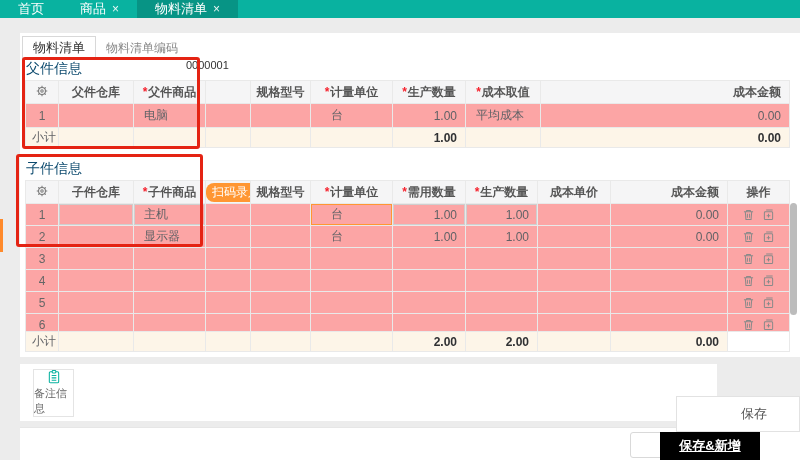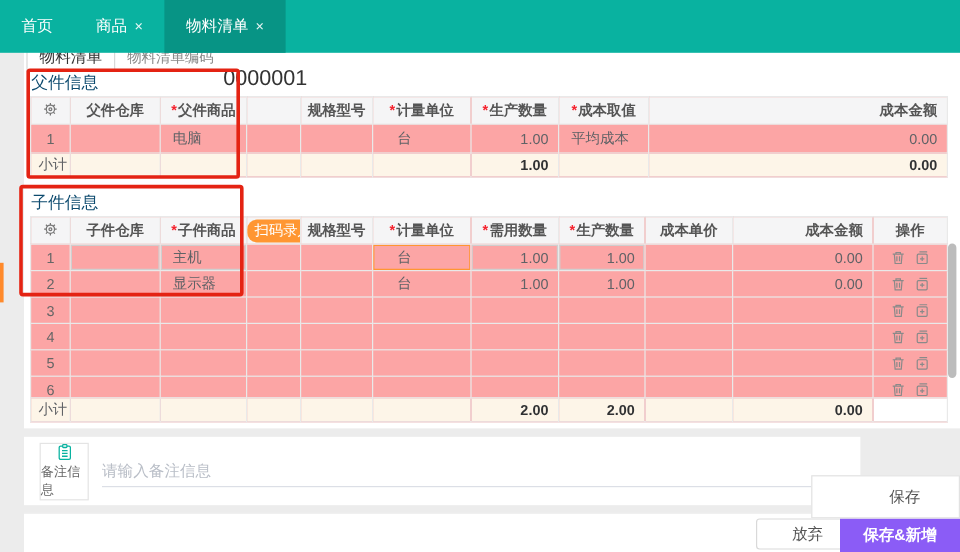--- a/index.html
+++ b/index.html
@@ -1,36 +1,36 @@
 <!DOCTYPE html>
 <html><head>
 <meta charset="utf-8">
 <style>
   * { margin:0; padding:0; box-sizing:border-box; }
   html,body { width:800px; height:460px; overflow:hidden; background:#ececec;
     font-family:"Liberation Sans","DejaVu Sans",sans-serif; }
 
   
-  .topbar { position:absolute; left:0; top:0; width:800px; height:44px; background:#09b2a0;
+  .topbar { position:absolute; left:0; top:0; width:800px; height:18px; background:#09b2a0;
     display:flex; align-items:stretch; z-index:5; }
   .top-tab { display:flex; align-items:center; gap:6px; padding:0 18px; color:#fff;
     font-size:13px; cursor:pointer; }
   .top-tab.active { background:#079485; }
   .top-tab .x { font-size:12px; opacity:.9; }
 
   
   .card { position:absolute; left:20px; top:33px; width:780px; height:324px; background:#fff; }
 
   .subtab { position:absolute; left:2px; top:3px; width:74px; height:24px; background:#fff;
     border:1px solid #d8d8d8; font-size:13px; color:#333; display:flex; align-items:center;
     justify-content:center; }
   .code-wrap { position:absolute; left:86px; top:3px; height:24px; display:flex;
     align-items:center; gap:8px; font-size:12px; }
   .code-label { color:#888; }
-  .code-value { color:#333; font-size:18px;margin-top:34px; }
+  .code-value { color:#333; font-size:11px;margin-top:34px; }
 
   .sec-title { position:absolute; left:6px; font-size:14px; color:#0c4a6e; }
   .t-parent-title { top:27px; }
   .t-child-title { top:127px; }
 
   table { border-collapse:collapse; table-layout:fixed; width:765px; background:#fca5a5; }
   th, td { border:1px solid #e9e9e9; font-size:12px; color:#606266; overflow:hidden;
     white-space:nowrap; }
   th { background:#f5f5f6; font-weight:bold; color:#555; height:23px; text-align:center; }
   td { height:24px; }
@@ -80,23 +80,23 @@
     border:none; border-bottom:1px solid #dcdfe6; font-size:13px; color:#333; outline:none;
     background:transparent; }
   .remark-input::placeholder { color:#b9bec7; }
 
   
   .footer { position:absolute; left:20px; top:427px; width:780px; height:33px; background:#fff;
     border-top:1px solid #e6e6e6; z-index:10; }
   .btn-discard { position:absolute; left:630px; top:432px; width:86px; height:26px;
     background:#fff; border:1px solid #d9d9d9; border-radius:3px; font-size:13px; color:#555;
     display:flex; align-items:center; justify-content:center; cursor:pointer; z-index:20; }
-  .btn-saveadd { position:absolute; left:700px; top:432px; width:100px; height:28px;
-    background:#8b5cf6; color:#fff; font-size:13px; font-weight:bold; display:flex;
-    align-items:center; justify-content:center; cursor:pointer; z-index:20; }
+  .btn-saveadd { position:absolute; left:660px; top:432px; width:100px; height:28px;
+    background:#000000; color:#fff; font-size:13px; font-weight:bold; display:flex;
+    align-items:center; justify-content:center; cursor:pointer; z-index:20;text-decoration:underline; }
   .save-popup { position:absolute; left:676px; top:396px; width:124px; height:36px;
     background:#fff; border:1px solid #e2e2e2; display:flex; align-items:center;
     justify-content:center; font-size:13px; color:#555; cursor:pointer; z-index:40;padding-left:32px; }
 </style>
 </head>
 <body>
 
 <div class="topbar">
   <div class="top-tab">
     <span>首页</span>
@@ -478,19 +478,18 @@
   <div class="remark-cell">
     <svg width="22" height="24" viewBox="0 0 22 24">
       <g stroke="#09b2a0" stroke-width="1.8" fill="none">
         <rect x="3" y="3" width="16" height="19" rx="2"></rect>
         <rect x="8" y="1" width="6" height="4" rx="1" fill="#fff"></rect>
         <path d="M7 9.5h8M7 13.5h8M7 17.5h8"></path>
       </g>
     </svg>
     <div class="remark-label">备注信息</div>
   </div>
-  <input class="remark-input" placeholder="请输入备注信息" style="">
 </div>
 
 <div class="footer"></div>
 <div class="save-popup">保存</div>
 <div class="btn-discard">放弃</div>
 <div class="btn-saveadd">保存&amp;新增</div>
 
 </body></html>

